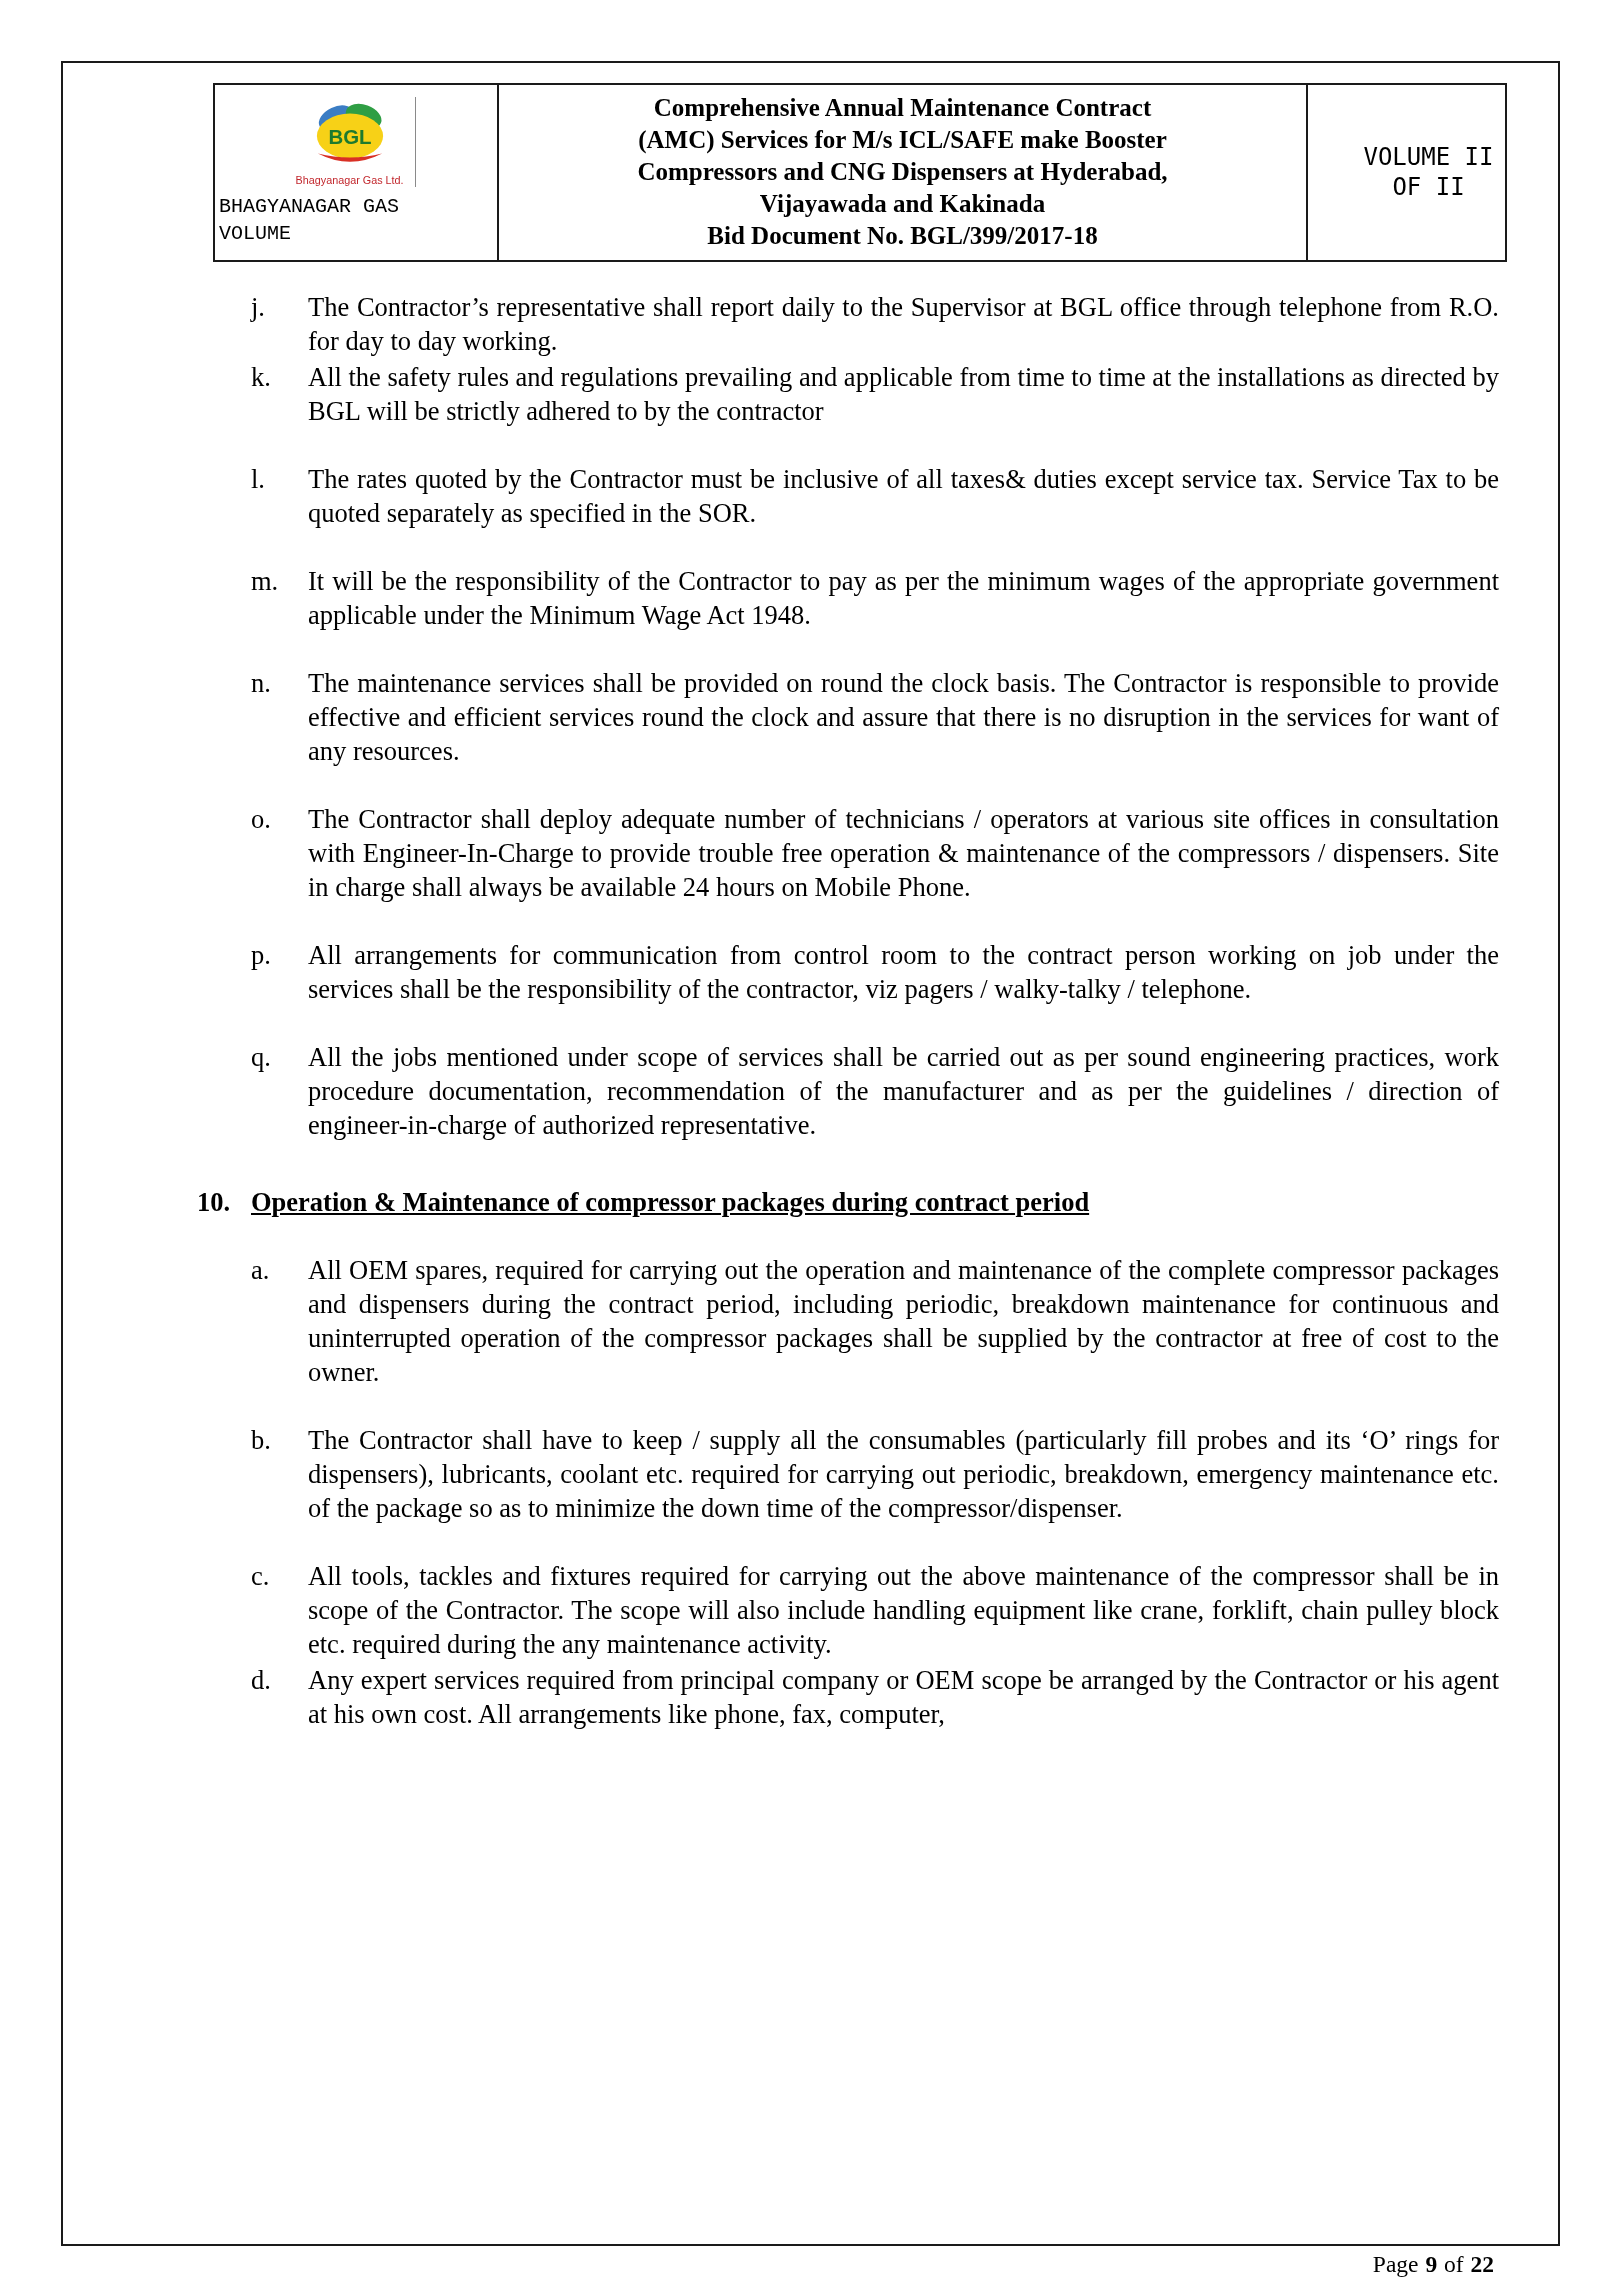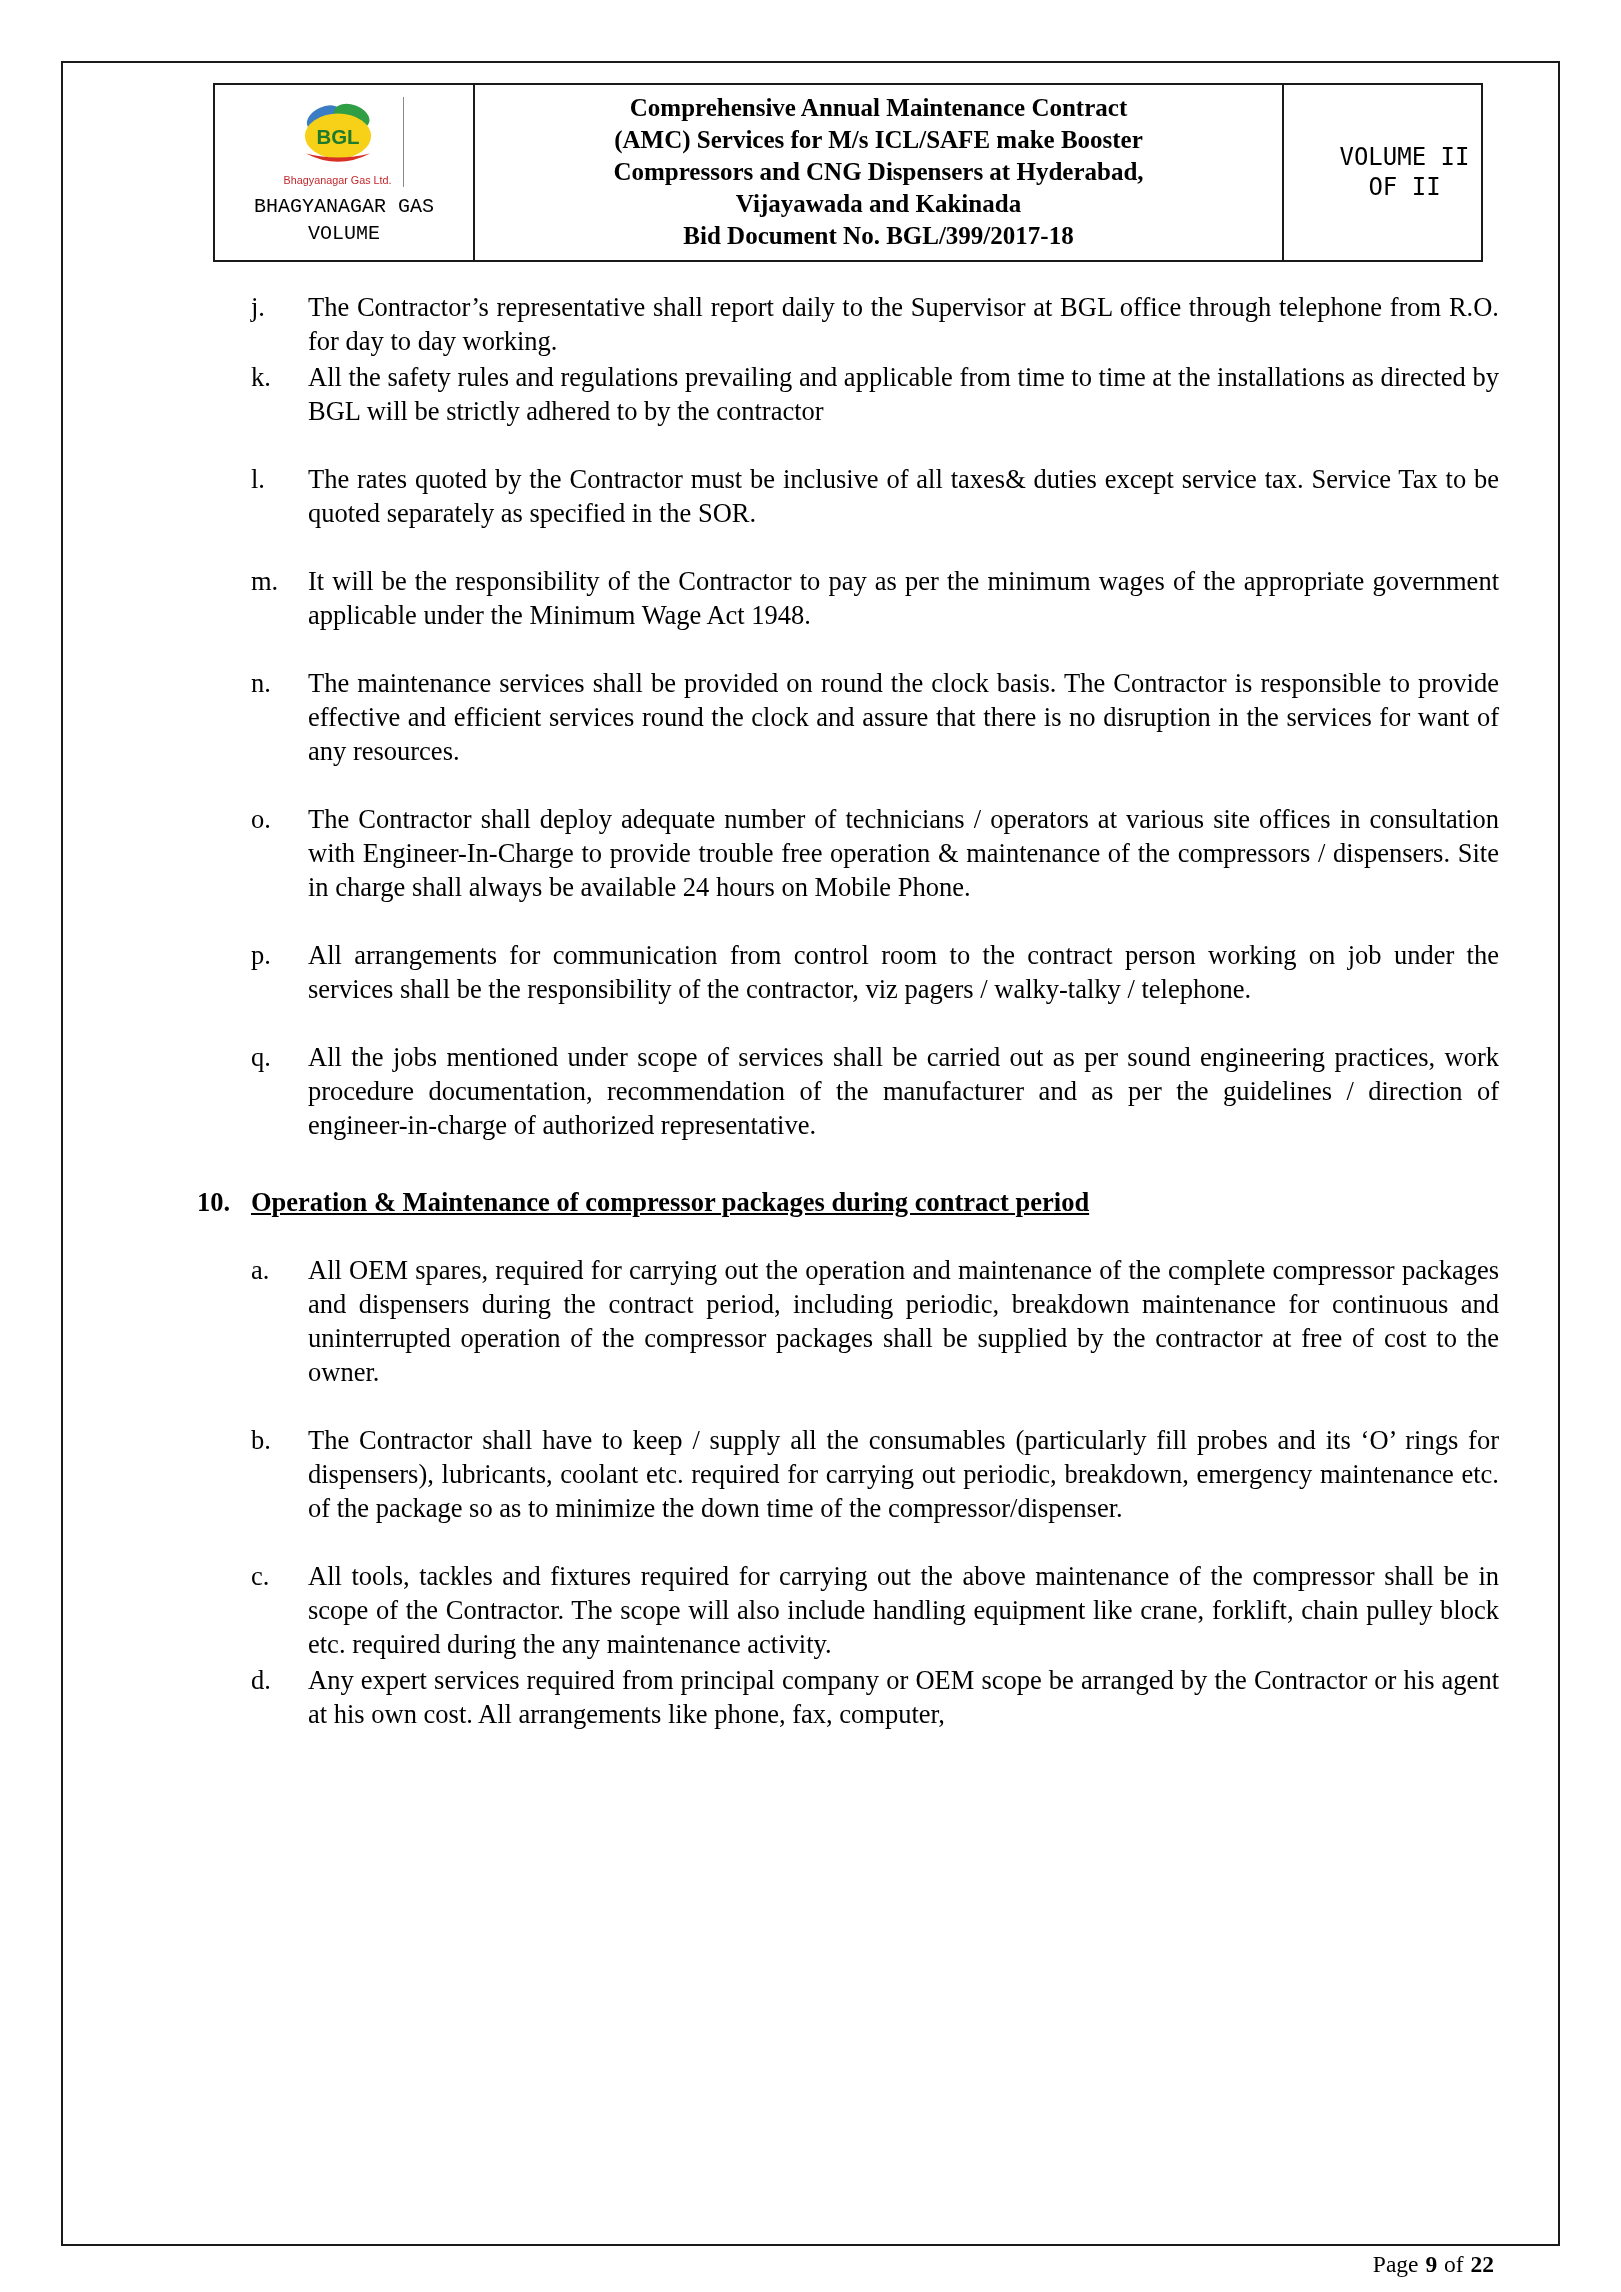--- a/index.html
+++ b/index.html
@@ -14,21 +14,21 @@
     width: 1499px; height: 2185px;
     border: 2px solid #1a1a1a;
     box-sizing: border-box;
   }
   
   .header-table {
     border-collapse: collapse; table-layout: fixed;
     margin: 19.6px 0 0 150px; width: 1267px;
   }
   .header-table td { border: 2px solid #1a1a1a; vertical-align: middle; box-sizing: border-box; }
-  td.logo-cell { width: 260px; padding: 7.8px 3.9px; text-align: center; }
+  td.logo-cell { width: 284px; padding: 7.8px 3.9px; }
   td.title-cell {
     width: 809px; text-align: center; font-weight: bold;
     font-size: 25px; line-height: 32px; padding: 7.8px 13.7px;
   }
   td.volume-cell {
     width: 199px; text-align: center;
     font-family: "DejaVu Sans Mono", monospace;
     font-size: 24px; line-height: 30px; padding-left: 45px;
   }
   .logo-row { display: flex; align-items: center; justify-content: center; gap: 11.8px; }

